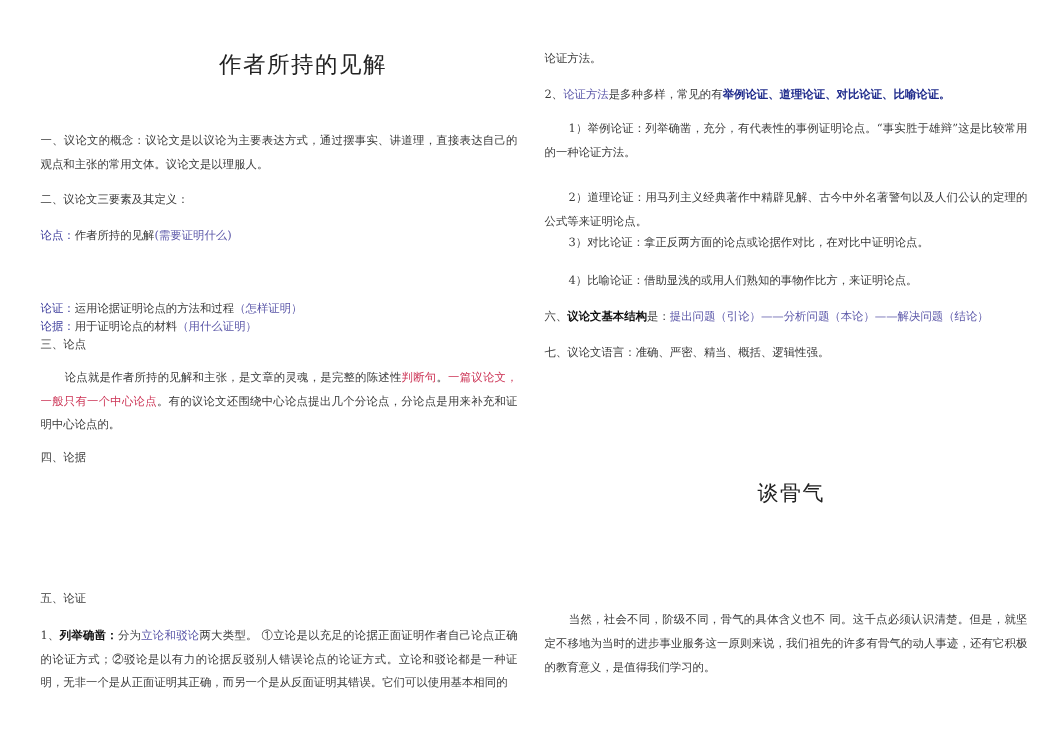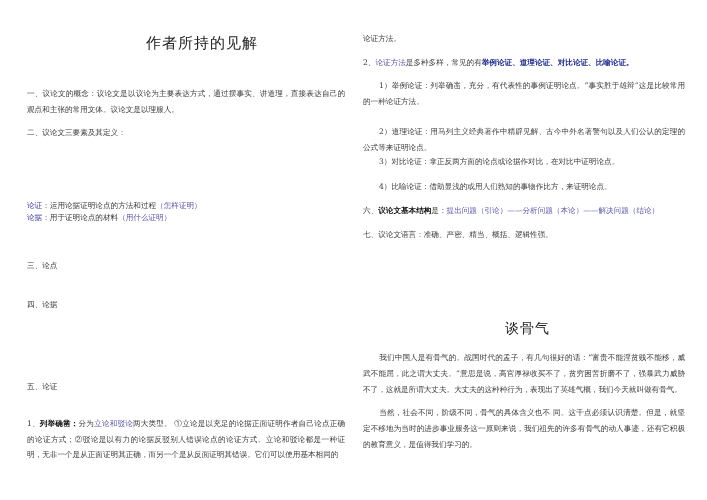--- a/index.html
+++ b/index.html
@@ -33,38 +33,44 @@
 </head>
 <body>
 
 <div class="page page-left">
   <div class="title" style="left:146px; top:34px;">作者所持的见解</div>
 
   <div class="para" style="left:27px; top:86px; width:318px;">一、议论文的概念：议论文是以议论为主要表达方式，通过摆事实、讲道理，直接表达自己的观点和主张的常用文体。议论文是以理服人。</div>
 
   <div class="line" style="left:27px; top:126px;">二、议论文三要素及其定义：</div>
 
+  <div class="line" style="left:27px; top:150px;">
+    <span class="blue">论点：</span><span>作者所持的见解</span><span class="purple">(需要证明什么)</span>
+  </div>
 
   <div class="line" style="left:27px; top:175px;margin-top:36px;">
     <span class="blue">论据：</span><span>用于证明论点的材料</span><span class="purple">（用什么证明）</span>
   </div>
 
   <div class="line" style="left:27px; top:199px;">
     <span class="blue">论证：</span><span>运用论据证明论点的方法和过程</span><span class="purple">（怎样证明）</span>
   </div>
 
-  <div class="line" style="left:27px; top:223px;margin-top:36px;">三、论点</div>
+  <div class="line" style="left:27px; top:223px;">三、论点</div>
 
+  <div class="para" style="left:27px; top:244px; width:318px;">
+    <span class="indent"></span><span>论点就是作者所持的见解和主张，是文章的灵魂，是完整的陈述性</span><span class="red">判断句</span><span>。</span><span class="red">一篇议论文，一般只有一个中心论点</span><span>。有的议论文还围绕中心论点提出几个分论点，分论点是用来补充和证明中心论点的。</span>
+  </div>
 
   <div class="line" style="left:27px; top:298px;">四、论据</div>
 
 
 
 
-  <div class="line" style="left:27px; top:380px;">五、论证</div>
+  <div class="line" style="left:27px; top:392px;">五、论证</div>
 
   <div class="para" style="left:27px; top:416px; width:318px;">
     <span>1、</span><span class="bold">列举确凿：</span><span>分为</span><span class="purple">立论和驳论</span><span>两大类型。 ①立论是以充足的论据正面证明作者自己论点正确的论证方式；②驳论是以有力的论据反驳别人错误论点的论证方式。立论和驳论都是一种证明，无非一个是从正面证明其正确，而另一个是从反面证明其错误。它们可以使用基本相同的</span>
   </div>
 </div>
 
 <div class="page page-right">
   <div class="line" style="left:9px; top:32px;">论证方法。</div>
 
   <div class="line" style="left:9px; top:56px;">
@@ -84,20 +90,17 @@
   <div class="line" style="left:25px; top:180px;">4）比喻论证：借助显浅的或用人们熟知的事物作比方，来证明论点。</div>
 
   <div class="line" style="left:9px; top:204px;">
     <span>六、</span><span class="bold">议论文基本结构</span><span>是：</span><span class="purple">提出问题（引论）——分析问题（本论）——解决问题（结论）</span>
   </div>
 
   <div class="line" style="left:9px; top:228px;">七、议论文语言：准确、严密、精当、概括、逻辑性强。</div>
 
   <div class="title" style="left:151px; top:320px; font-size:14px;">谈骨气</div>
 
-  <div class="para" style="left:9px; top:350px; width:322px; line-height:16px;">
-    <span class="indent"></span><span>我们中国人是有骨气的。战国时代的孟子，有几句很好的话：“富贵不能淫贫贱不能移，威武不能屈，此之谓大丈夫。”意思是说，高官厚禄收买不了，贫穷困苦折磨不了，强暴武力威胁不了，这就是所谓大丈夫。大丈夫的这种种行为，表现出了英雄气概，我们今天就叫做有骨气。</span>
-  </div>
 
   <div class="para" style="left:9px; top:405px; width:322px; line-height:16px;">
     <span class="indent"></span><span>当然，社会不同，阶级不同，骨气的具体含义也不 同。这千点必须认识清楚。但是，就坚定不移地为当时的进步事业服务这一原则来说，我们祖先的许多有骨气的动人事迹，还有它积极的教育意义，是值得我们学习的。</span>
   </div>
 </div>
 
 </body></html>

